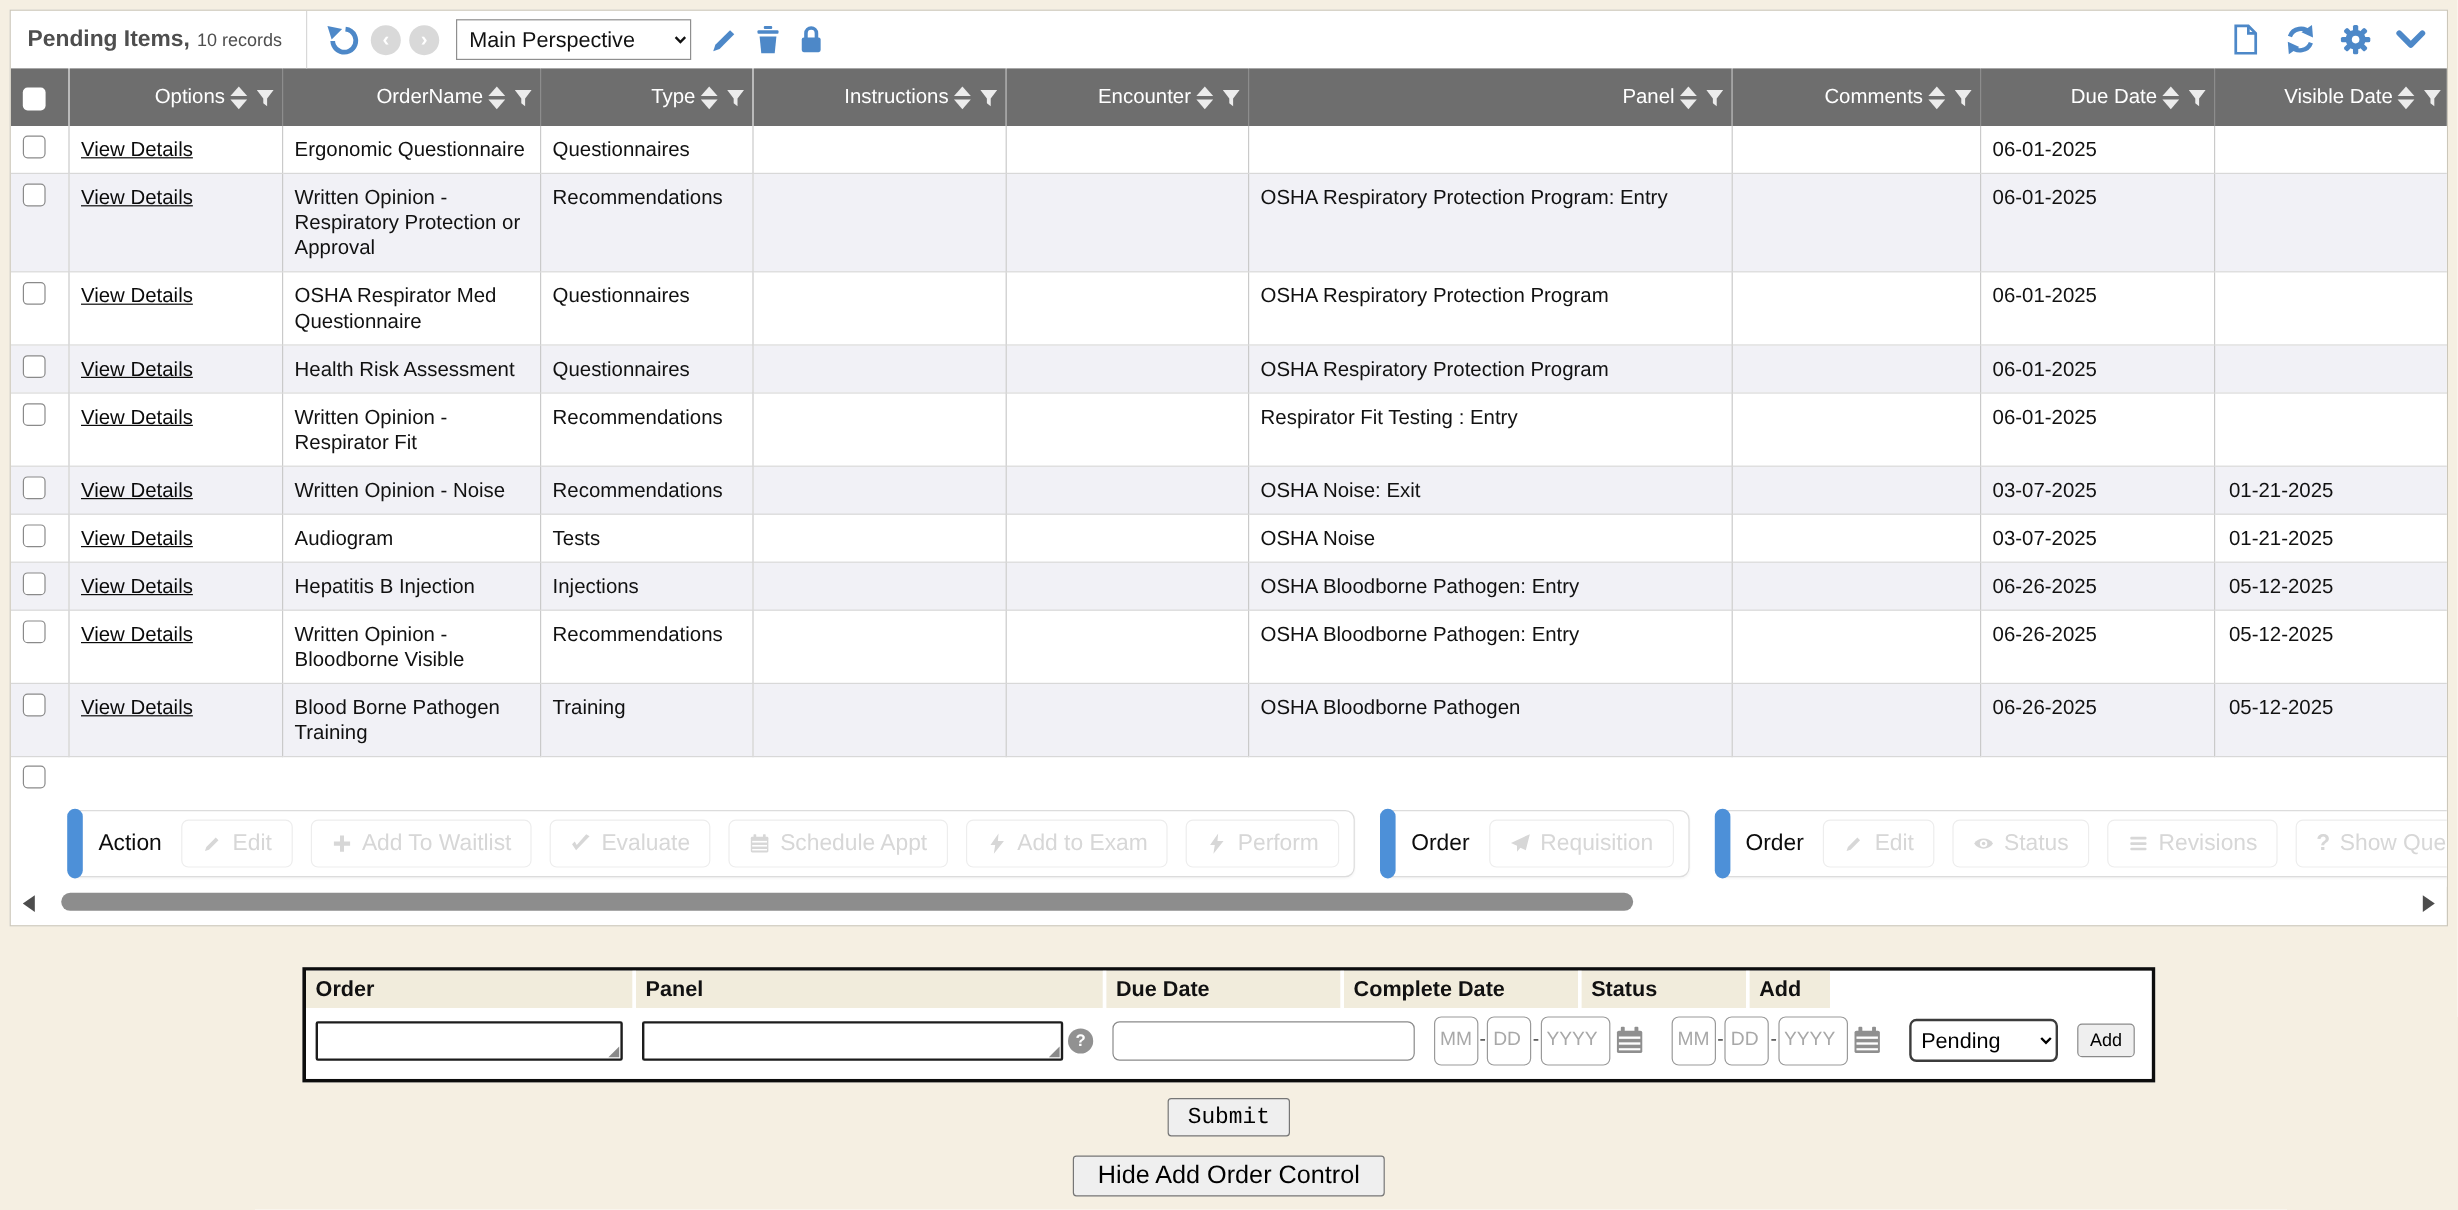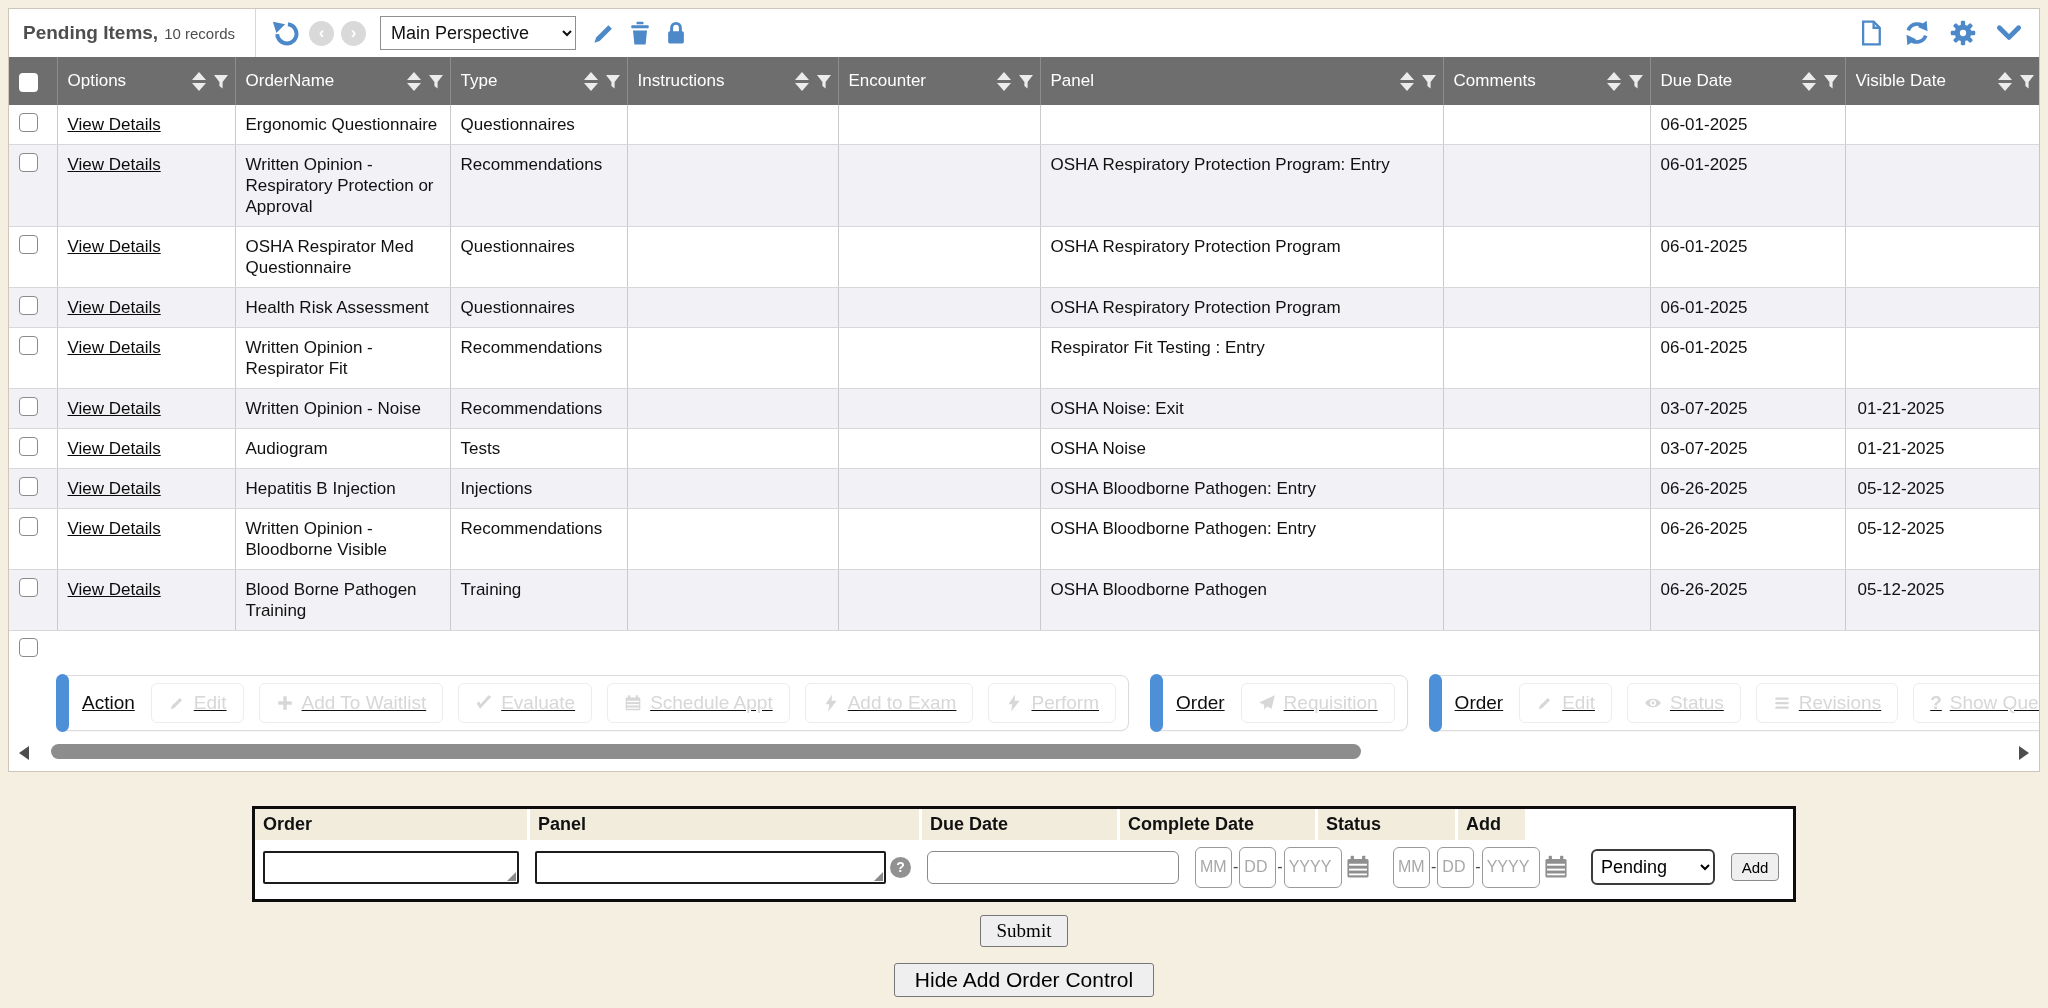--- a/index.html
+++ b/index.html
@@ -17,38 +17,38 @@
   .tb-ico svg { width:28px; height:28px; }
   .nav-circle { width:25px; height:25px; border-radius:50%; background:#d9d9d9; color:#fff; font-size:17px; font-weight:bold; display:inline-flex; align-items:center; justify-content:center; margin-left:7px; line-height:1; padding-bottom:2px; }
   .persp { margin:0 12px 0 14px; width:196px; height:34px; font-size:18px; font-family:"Liberation Sans",sans-serif; border:1px solid #8f8f8f; background:#fff; padding:0 6px; color:#111; }
   .tb-left { display:flex; align-items:center; margin-left:14px; }
   .tb-right { display:flex; align-items:center; gap:14px; margin-left:auto; padding-right:14px; }
 
   
   table { border-collapse:collapse; table-layout:fixed; width:2032px; }
   thead th { background:#6e6e6e; color:#fff; font-weight:normal; font-size:17px; text-align:left; padding:0 6px 0 10px; height:48px; border-right:1px solid #8d8d8d; overflow:hidden; }
   thead th:last-child { border-right:none; }
-  .th-inner { display:flex; align-items:center; }
+  .th-inner { display:flex; align-items:center;text-align:right; }
   .th-label { flex:1 1 auto; white-space:nowrap; overflow:hidden; }
   .sort { display:inline-flex; flex-direction:column; gap:3px; margin:0 7px 0 4px; }
   .sort .up { width:0; height:0; border-left:7px solid transparent; border-right:7px solid transparent; border-bottom:8px solid #ececec; }
   .sort .dn { width:0; height:0; border-left:7px solid transparent; border-right:7px solid transparent; border-top:8px solid #ececec; }
   .funnel { flex:0 0 auto; }
   tbody td { font-size:17px; padding:9px 8px 9px 10px; vertical-align:top; border-right:1px solid #cacaca; border-bottom:1px solid #d8d8d8; line-height:21px; background:#fff; overflow:hidden; }
   tbody td:last-child { border-right:none;padding-left:12px; }
   tbody tr.alt td { background:#f1f1f6; }
   td.col-check, th.col-check { padding:8px 0 0 10px; }
   a.vd { color:#0a0a0a; text-decoration:underline; cursor:pointer; }
   input.row-cb { appearance:none; -webkit-appearance:none; width:19px; height:19px; border:1.5px solid #8a8a8a; border-radius:4px; background:#fff; cursor:pointer; }
   input.head-cb { appearance:none; -webkit-appearance:none; width:19px; height:19px; border:none; border-radius:4px; background:#fff; cursor:pointer; }
   tr.cb-row td { height:34px; padding-top:7px; border-bottom:none; border-right:none; }
 
   
   .action-row { display:flex; align-items:center; gap:22px; padding:10px 0 8px 48px; background:#fff; }
-  .agroup { position:relative; flex:0 0 auto; display:flex; align-items:center; background:#fff; border:1px solid #dcdcdc; border-radius:8px; padding:7px 12px 7px 24px; box-shadow:0 1px 2px rgba(0,0,0,0.04);text-decoration:underline; }
+  .agroup { position:relative; flex:0 0 auto; display:flex; align-items:center; background:#fff; border:1px solid #dcdcdc; border-radius:8px; padding:7px 12px 7px 24px; box-shadow:0 1px 2px rgba(0,0,0,0.04); }
   .agroup::before { content:""; position:absolute; left:-2px; top:-2px; bottom:-2px; width:13px; border-radius:7px; background:#4d90d8; }
   .agroup .glabel { font-size:19px; color:#0d0d0d; margin-right:16px; position:relative; }
   .abtns { display:flex; gap:15px; }
   .abtn { display:inline-flex; align-items:center; gap:8px; font-size:19px; color:#d7d7d7; background:#fff; border:1px solid #ededed; border-radius:6px; padding:8px 16px; white-space:nowrap; cursor:pointer; font-family:"Liberation Sans",sans-serif; }
   .abtn svg { width:18px; height:18px; }
   .abtn .qmark { font-weight:bold; font-size:19px; }
 
   
   .hscroll { position:relative; height:24px; margin:2px 6px 6px 6px; }
   .arrow-l { position:absolute; left:4px; top:5px; width:0; height:0; border-top:7px solid transparent; border-bottom:7px solid transparent; border-right:10px solid #4d4d4d; cursor:pointer; }
@@ -72,21 +72,21 @@
   .help-circle { width:21px; height:21px; border-radius:50%; background:#919191; color:#fff; font-size:14px; font-weight:bold; display:inline-flex; align-items:center; justify-content:center; margin-left:4px; flex:0 0 auto; }
   .comments-input { width:100%; height:33px; border:1px solid #8a8a8a; border-radius:6px; font-size:17px; padding:0 8px; font-family:"Liberation Sans",sans-serif; }
   .d-in { height:41px; border:1px solid #9a9a9a; border-radius:6px; font-size:16px; padding:0 4px; color:#333; font-family:"Liberation Sans",sans-serif; }
   .d-in::placeholder { color:#a8a8a8; }
   .d-mm { width:37px; } .d-dd { width:37px; } .d-yy { width:58px; }
   .dash { margin:0 1px; color:#444; }
   .cal { color:#8f8f8f; margin-left:3px; flex:0 0 auto; }
   .cal svg { width:26px; height:26px; display:block; }
   .status-sel { width:128px; height:36px; border:2px solid #3c3c3c; border-radius:6px; font-size:18px; padding:0 4px; background:#fff; font-family:"Liberation Sans",sans-serif; }
   .add-btn { width:48px; height:28px; font-size:15px; background:#efefef; border:1px solid #8a8a8a; border-radius:4px; cursor:pointer; font-family:"Liberation Sans",sans-serif; }
-  .submit-btn { margin-top:13px; padding:4px 16px; font-size:19px; background:#efefef; border:1px solid #767676; border-radius:3px; cursor:pointer; font-family:Liberation Serif, serif; }
+  .submit-btn { margin-top:13px; padding:4px 16px; font-size:19px; background:#efefef; border:1px solid #767676; border-radius:3px; cursor:pointer; font-family:Liberation Mono, monospace; }
   .hide-btn { margin-top:16px; padding:4px 20px; font-size:21px; background:#efefef; border:1px solid #767676; border-radius:3px; cursor:pointer; font-family:"Liberation Sans",sans-serif; }
 </style>
 </head>
 <body>
 
 <div class="container">
 
   <div class="toolbar">
     <div class="title-sec">
       <span class="ttl">Pending Items,</span>

